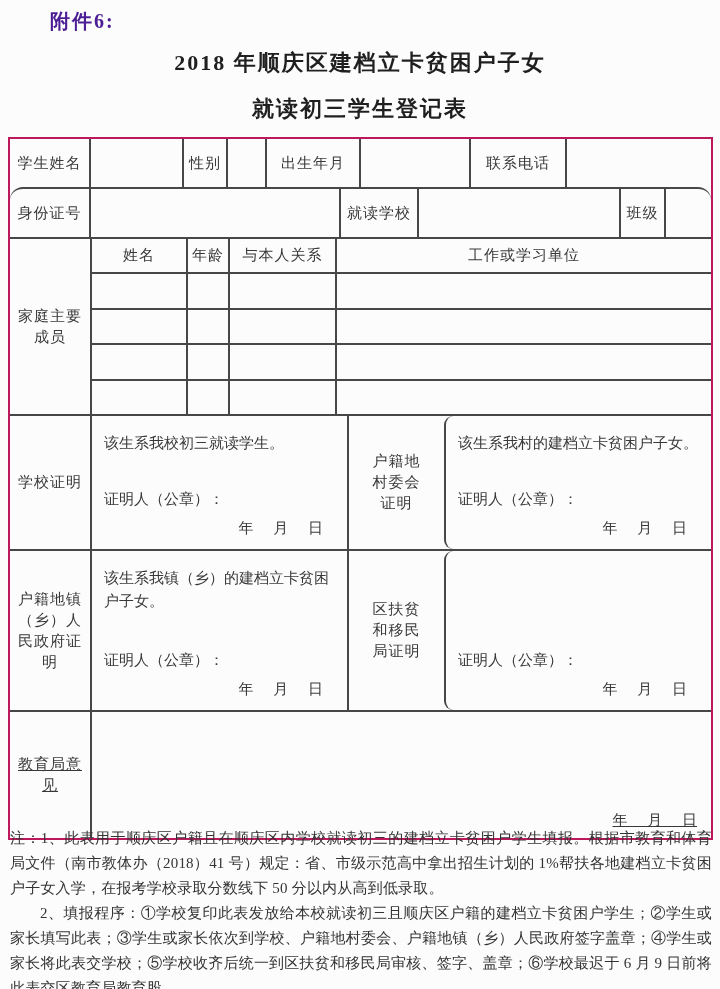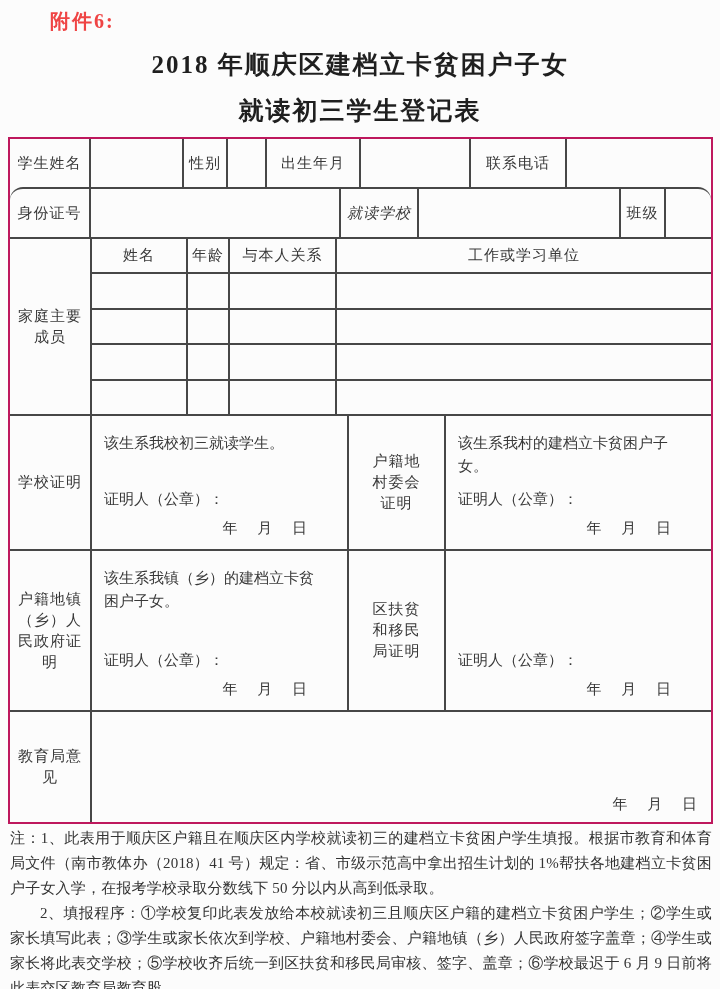--- a/index.html
+++ b/index.html
@@ -2,61 +2,61 @@
 <html><head>
 <meta charset="utf-8">
 <style>
   html,body{margin:0;padding:0;background:#ffffff;}
   *{box-sizing:border-box;}
   .sheet{
     position:relative;width:720px;height:989px;overflow:hidden;
     background:#fcfcfc;color:#383838;
     font-family:"Liberation Serif","DejaVu Serif",serif;
   }
-  .attach{position:absolute;left:30px;top:8px;font-size:20px;letter-spacing:2px;font-weight:bold;color:#ef4444;padding-left:20px;}
-  .title{position:absolute;left:0;width:100%;text-align:center;font-weight:bold;color:#1f1f1f;font-size:25px;letter-spacing:2px;}
+  .attach{position:absolute;left:30px;top:8px;font-size:20px;letter-spacing:2px;font-weight:bold;color:#4c1d95;padding-left:20px;}
+  .title{position:absolute;left:0;width:100%;text-align:center;font-weight:bold;color:#1f1f1f;font-size:22px;letter-spacing:2px;}
   .t1{top:48px;}
   .t2{top:94px;}
 
   .ftable{
     position:absolute;left:8px;top:137px;width:705px;
     border:2px solid #be185d;display:flex;flex-direction:column;
   }
   .frow{display:flex;border-top:2px solid #474747;align-items:stretch;}
   .frow:first-child{border-top:none;}
   .cell{
     border-left:2px solid #474747;display:flex;align-items:center;justify-content:center;
     font-size:15px;letter-spacing:1px;text-align:center;line-height:21px;
   }
   .cell:first-child{border-left:none;}
 
   .r1{height:48px;}
   .r2{height:50px;border-radius:13px;}
   .w-label1{width:79px;}
   .r1 .b1{width:93px;} .r1 .sex{width:44px;} .r1 .b2{width:39px;}
   .r1 .birth{width:94px;} .r1 .b3{width:110px;} .r1 .phone{width:96px;} .r1 .b4{flex:1;}
-  .r2 .b1{width:250px;} .r2 .school{width:78px;font-style:italic;} .r2 .b2{width:202px;} .r2 .cls{width:45px;} .r2 .b3{flex:1;}
+  .r2 .b1{width:250px;} .r2 .school{width:78px;} .r2 .b2{width:202px;} .r2 .cls{width:45px;} .r2 .b3{flex:1;}
 
   .family{height:177px;}
   .flabel{width:80px;padding:0 8px;}
   .fbody{flex:1;border-left:2px solid #474747;display:flex;flex-direction:column;}
   .fhead{display:flex;height:33px;}
   .fdatarow{display:flex;flex:1;border-top:2px solid #474747;}
   .fc-name{width:94px;} .fc-age{width:42px;} .fc-rel{width:107px;} .fc-work{flex:1;}
 
   .cert1{height:135px;}
   .cert2{height:161px;}
-  .edu{height:112px;}
+  .edu{height:128px;text-decoration:underline;}
   .clabel{width:80px;padding:16px 8px;}
   .clabel2{width:97px;padding:0 20px;}
   .cbody{width:257px;}
-  .cbody2{flex:1;}
+  .cbody2{flex:1;border-radius:9px;}
   .certbody{
     display:flex;flex-direction:column;align-items:flex-start;justify-content:flex-start;
-    padding:12px 26px 10px 12px;text-align:left;
+    padding:12px 10px 10px 12px;text-align:left;
   }
   .certbody .stmt{letter-spacing:0;margin-top:4px;line-height:23px;}
   .certbody .signer{margin-top:auto;letter-spacing:0;}
   .certbody .date{align-self:flex-end;margin-top:8px;padding-right:14px;word-spacing:16px;letter-spacing:0;}
   .edubody{flex:1;border-left:2px solid #474747;display:flex;align-items:flex-end;justify-content:flex-end;
     padding:6px 14px 8px;font-size:15px;}
   .edubody .date{word-spacing:16px;}
 
   .notes{
     position:absolute;left:10px;top:826px;width:702px;

